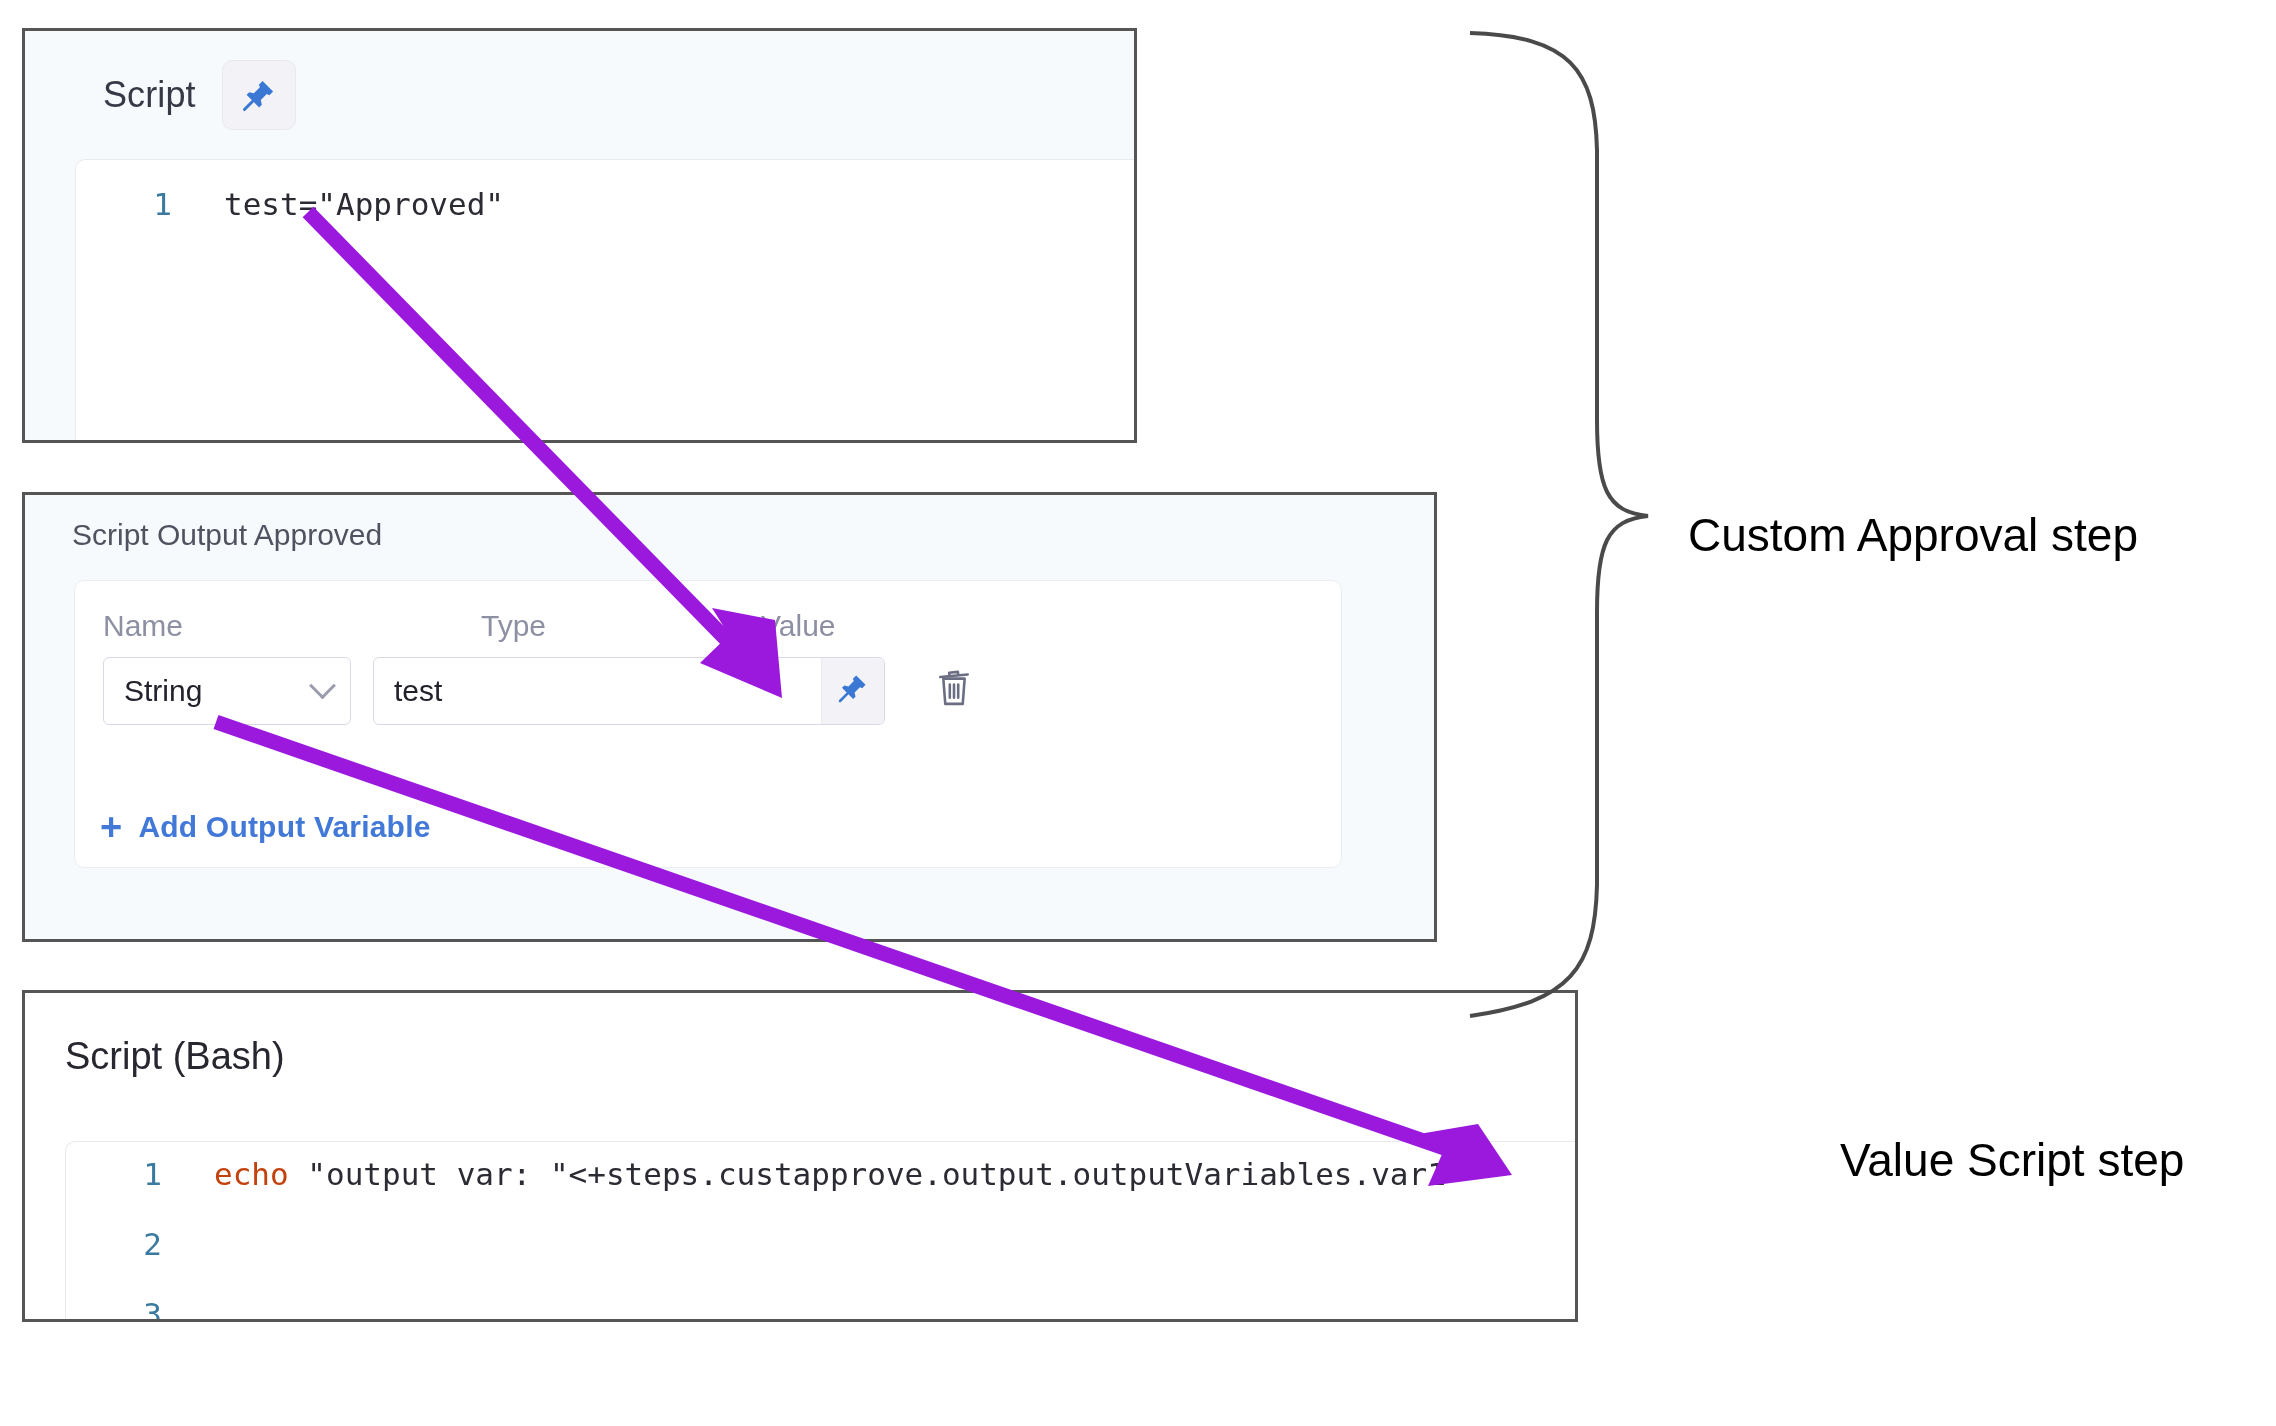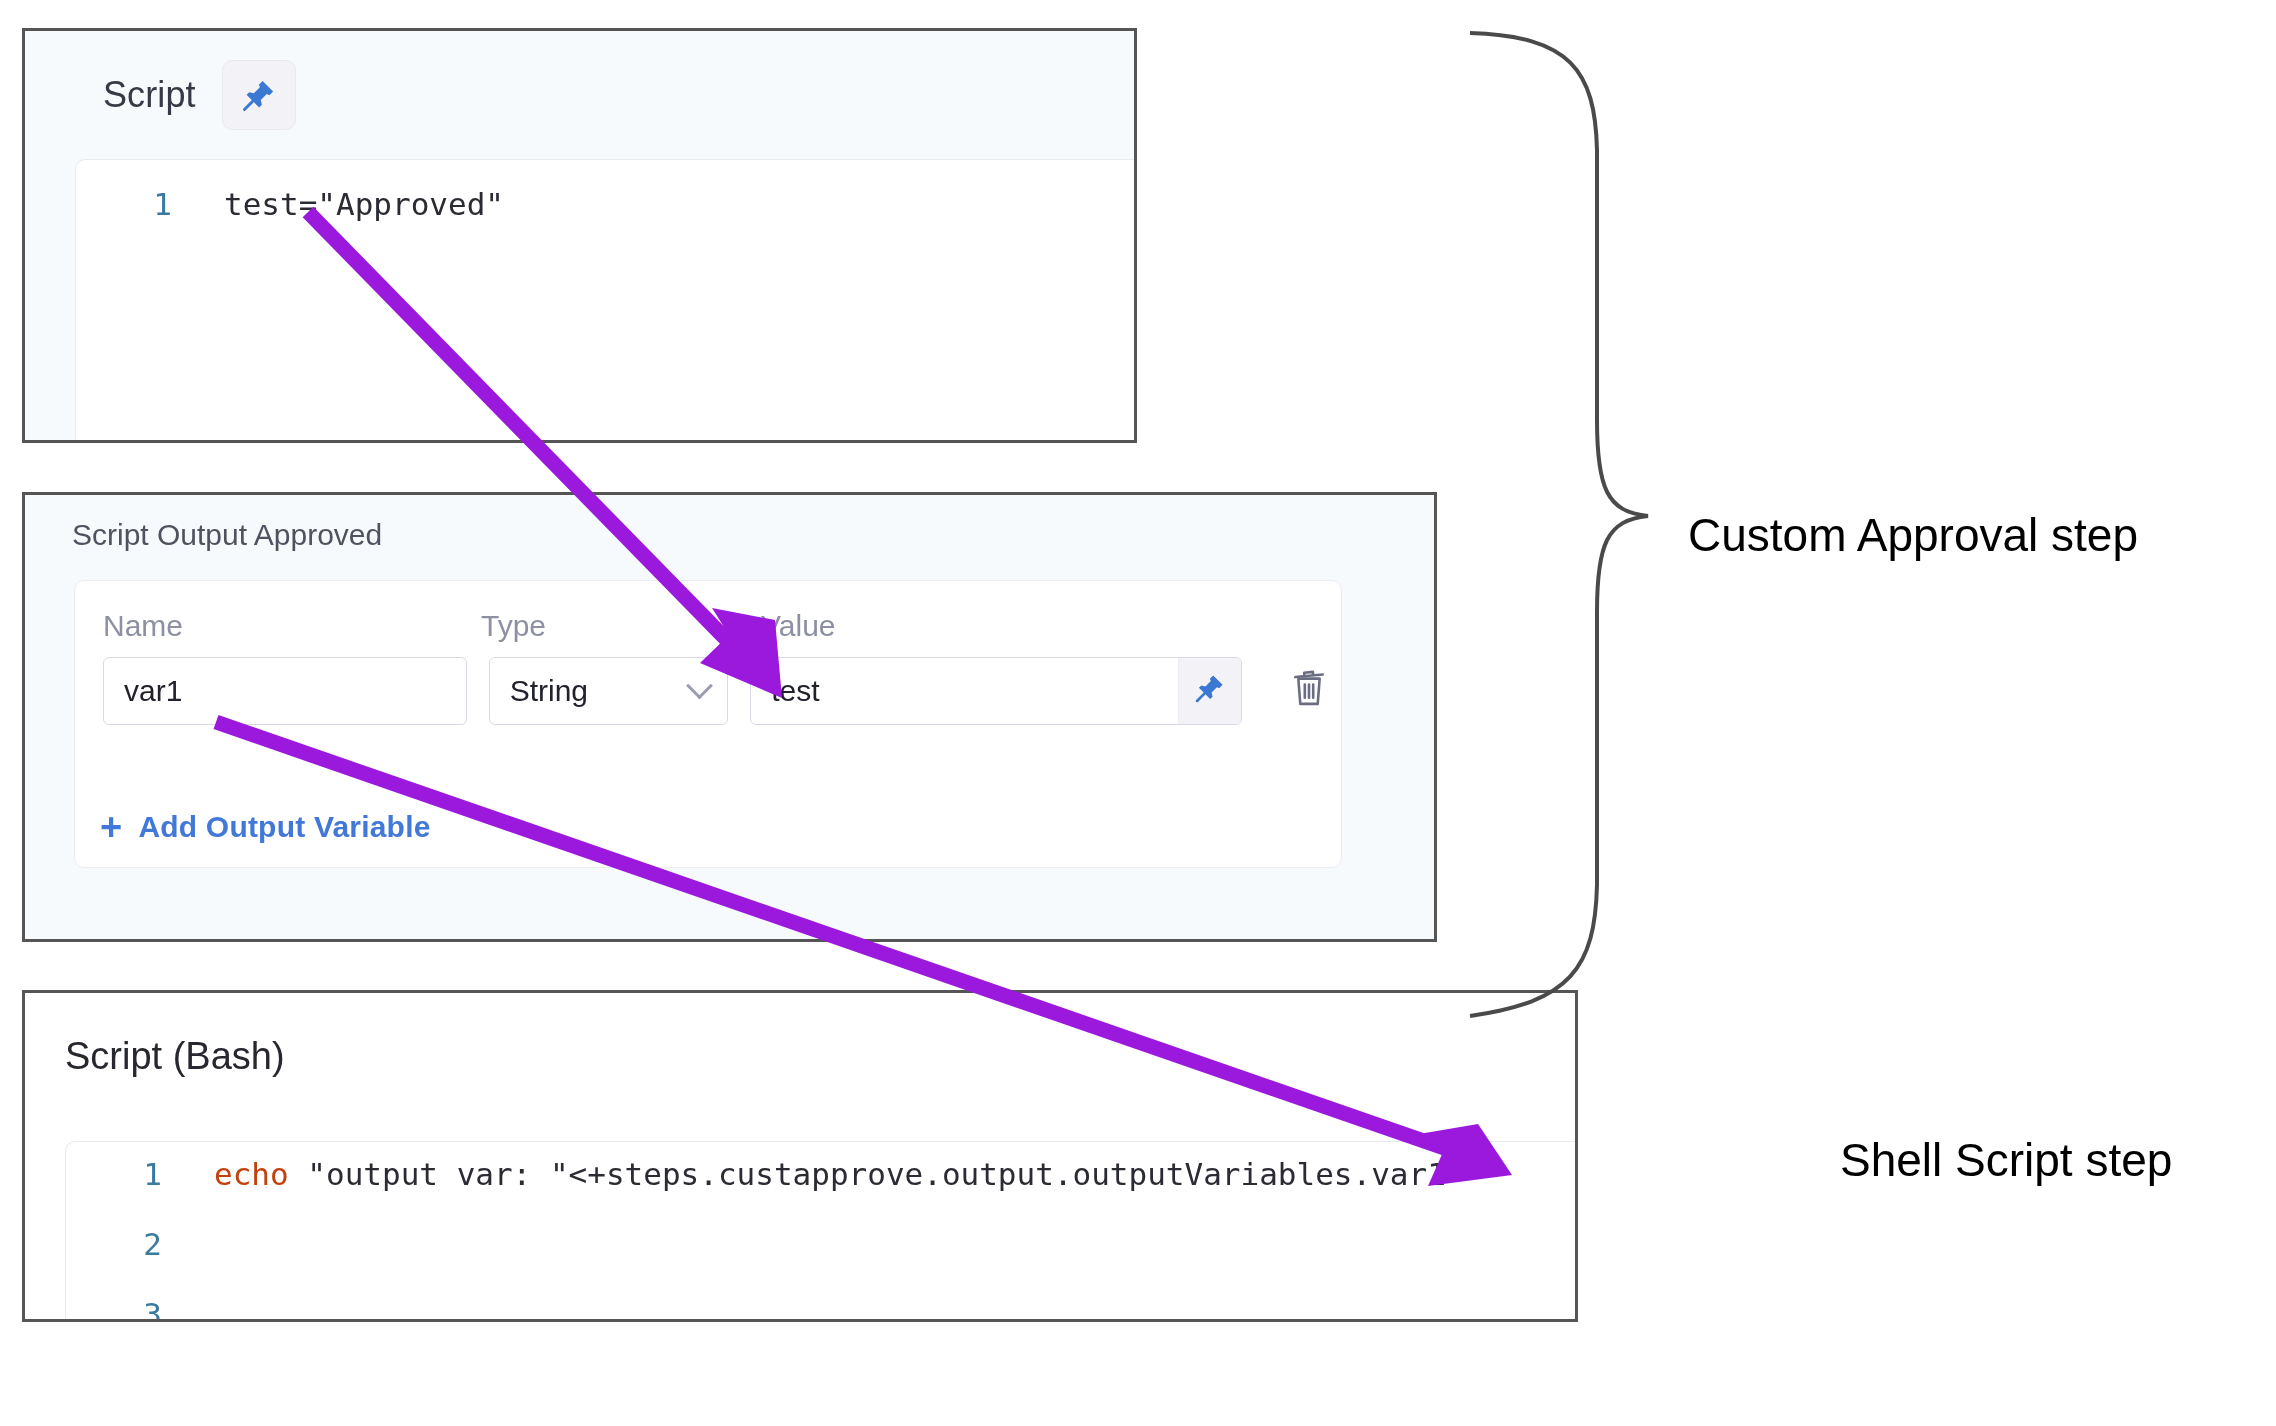--- a/index.html
+++ b/index.html
@@ -272,21 +272,20 @@
 <div class="section-label">Script Output Approved</div>
 
 <div class="ov-card">
   <div class="ov-headers">
     <div class="h-name">Name</div>
     <div class="h-type">Type</div>
     <div class="h-value">Value</div>
   </div>
 
   <div class="ov-row">
-    <div class="fld fld-name">var1</div>
 
     <div class="fld fld-type">
       <span>String</span>
       <span class="chev"></span>
     </div>
 
     <div class="fld fld-value">
       <span class="val-text">test</span>
       <span class="val-pin">
         <span>
@@ -352,13 +351,13 @@
   </g>
 
   <g>
     <line x1="216" y1="722" x2="1470" y2="1157" stroke="#9B18DD" stroke-width="15"></line>
     <polygon points="1512,1175 1428,1186 1443,1152 1413,1135 1478,1124" fill="#9B18DD"></polygon>
   </g>
 
 </svg>
 
 <div class="anno-text" id="anno-custom-approval">Custom Approval step</div>
-<div class="anno-text" id="anno-shell-script">Shell Script step</div>
+<div class="anno-text" id="anno-shell-script">Value Script step</div>
 
 </body></html>

